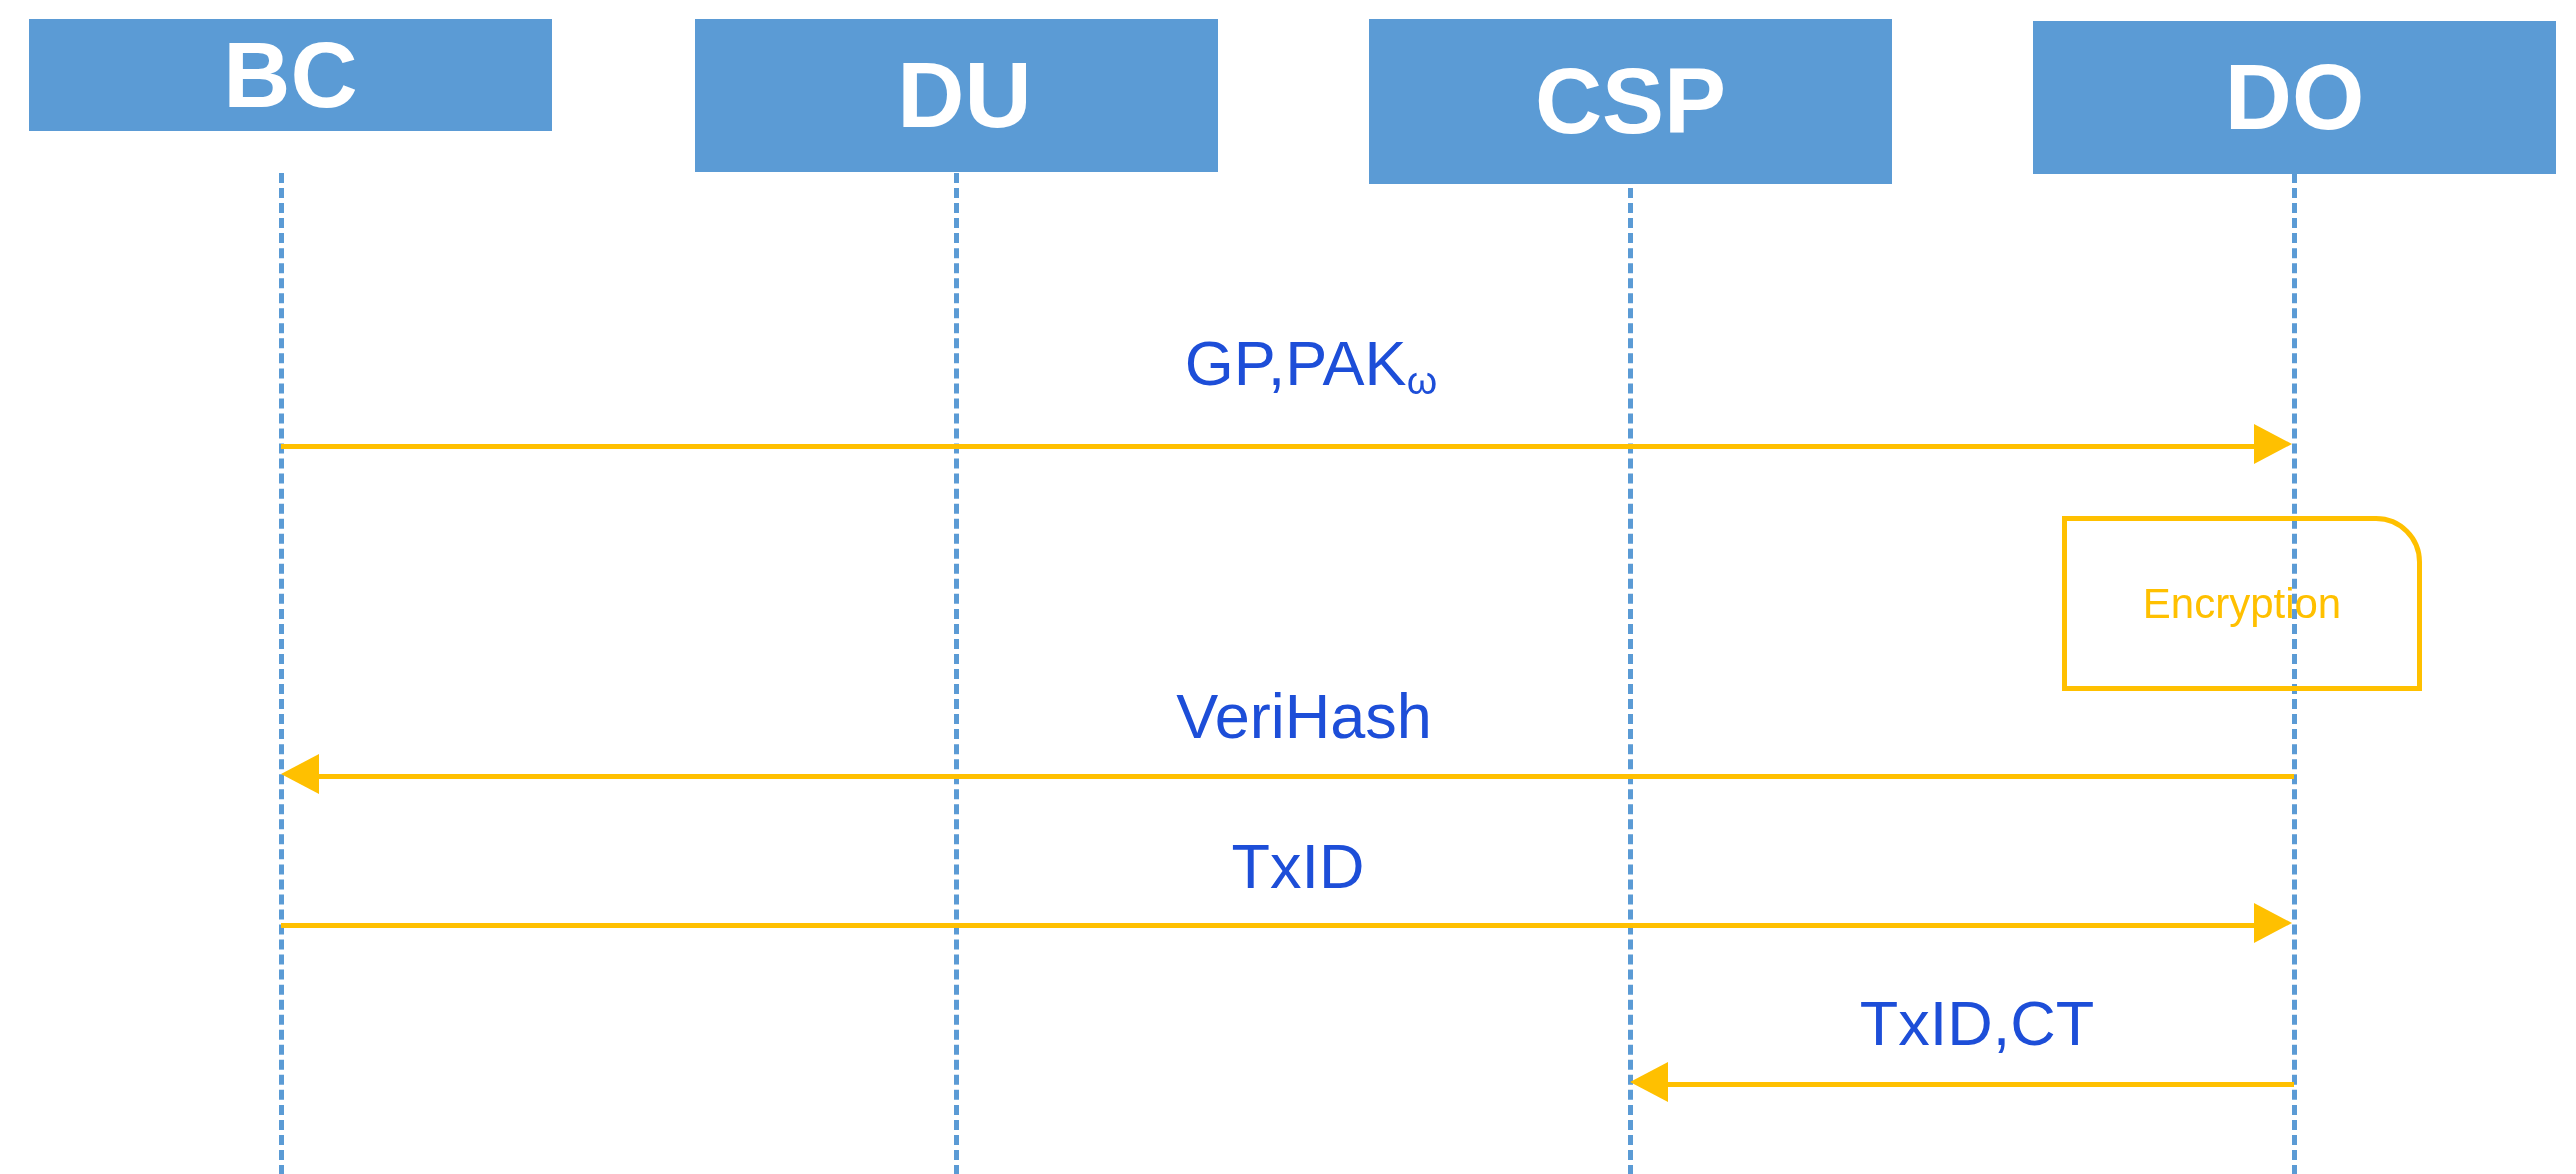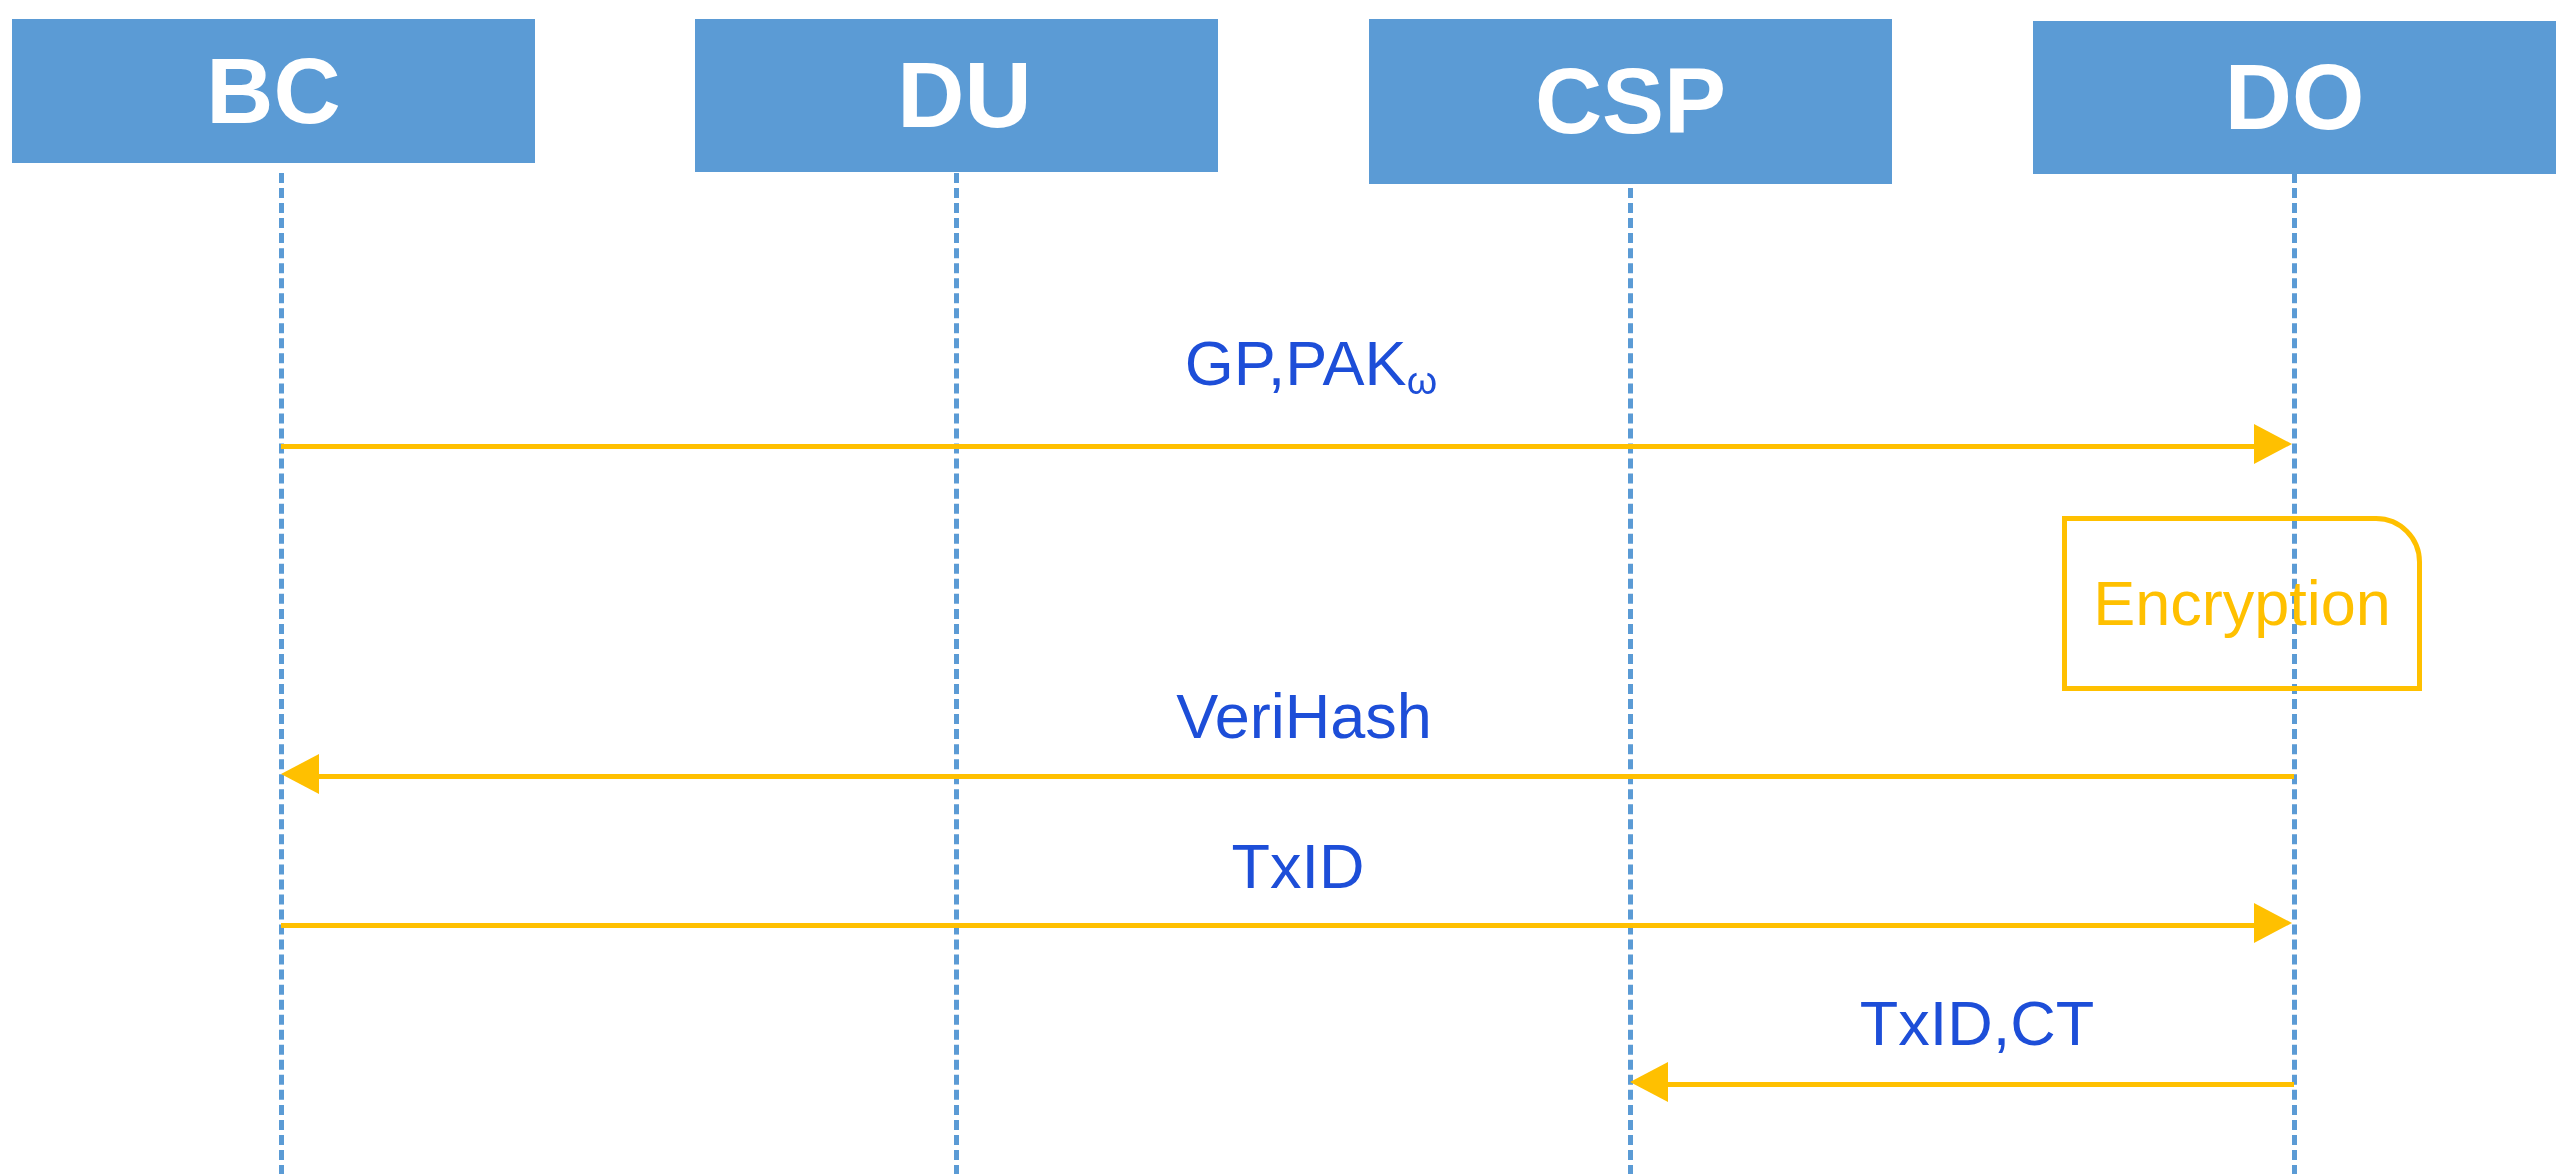--- a/index.html
+++ b/index.html
@@ -77,36 +77,36 @@
     box-sizing: border-box;
     border: 5px solid #FFC000;
     border-top-right-radius: 46px;
     background: transparent;
     display: flex;
     align-items: center;
     justify-content: center;
   }
   .note-label {
     color: #FFC000;
-    font-size: 63px;
+    font-size: 42px;
     line-height: 1;
     white-space: nowrap;
   }
 </style>
 </head>
 <body>
 
 <div id="canvas">
 
   <div class="lifeline" style="left:279px;  top:173px; height:1002px;"></div>
   <div class="lifeline" style="left:954px; top:173px; height:1002px;"></div>
   <div class="lifeline" style="left:1628px; top:173px; height:1002px;"></div>
   <div class="lifeline" style="left:2292px; top:173px; height:1002px;"></div>
 
-  <div class="actor-box" style="left:12px; top:19px; width:523px; height:144px;">
+  <div class="actor-box" style="left:29px; top:19px; width:523px; height:112px;">
     <span class="actor-label">BC</span>
   </div>
   <div class="actor-box" style="left:695px; top:19px; width:523px; height:153px;padding-left:16px;">
     <span class="actor-label">DU</span>
   </div>
   <div class="actor-box" style="left:1369px; top:19px; width:523px; height:165px;">
     <span class="actor-label">CSP</span>
   </div>
   <div class="actor-box" style="left:2033px; top:21px; width:523px; height:153px;">
     <span class="actor-label">DO</span>

